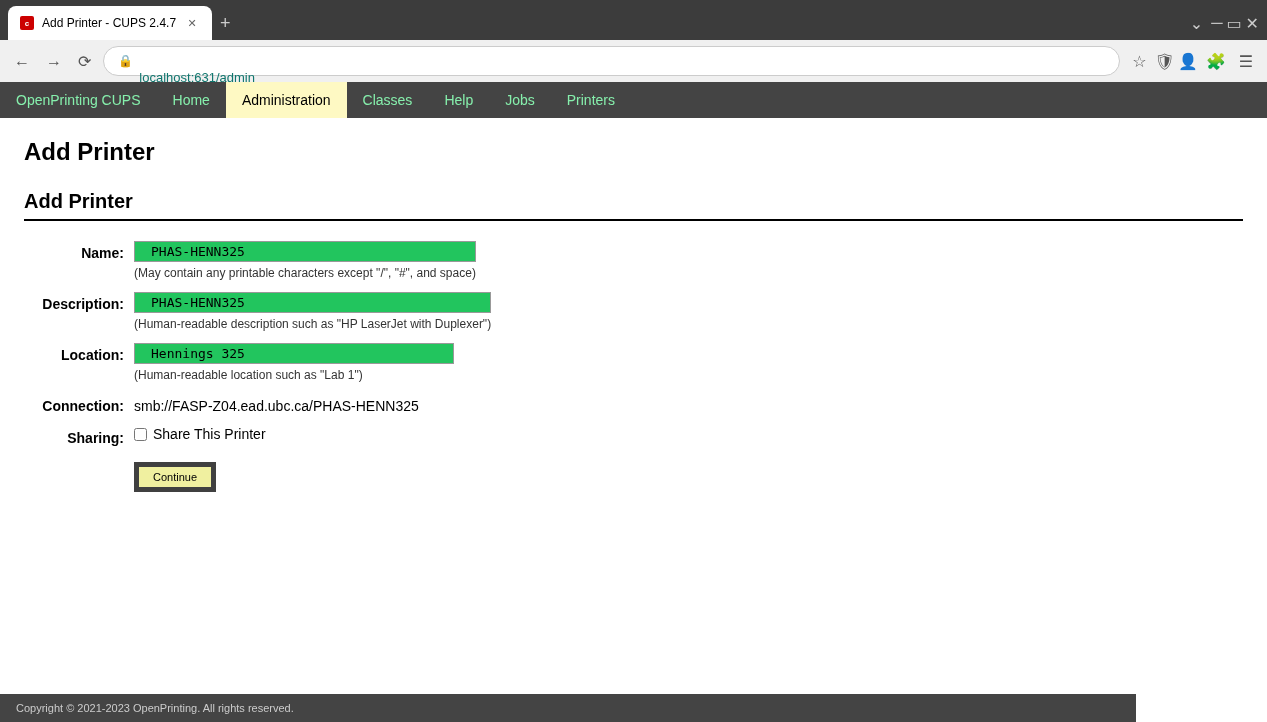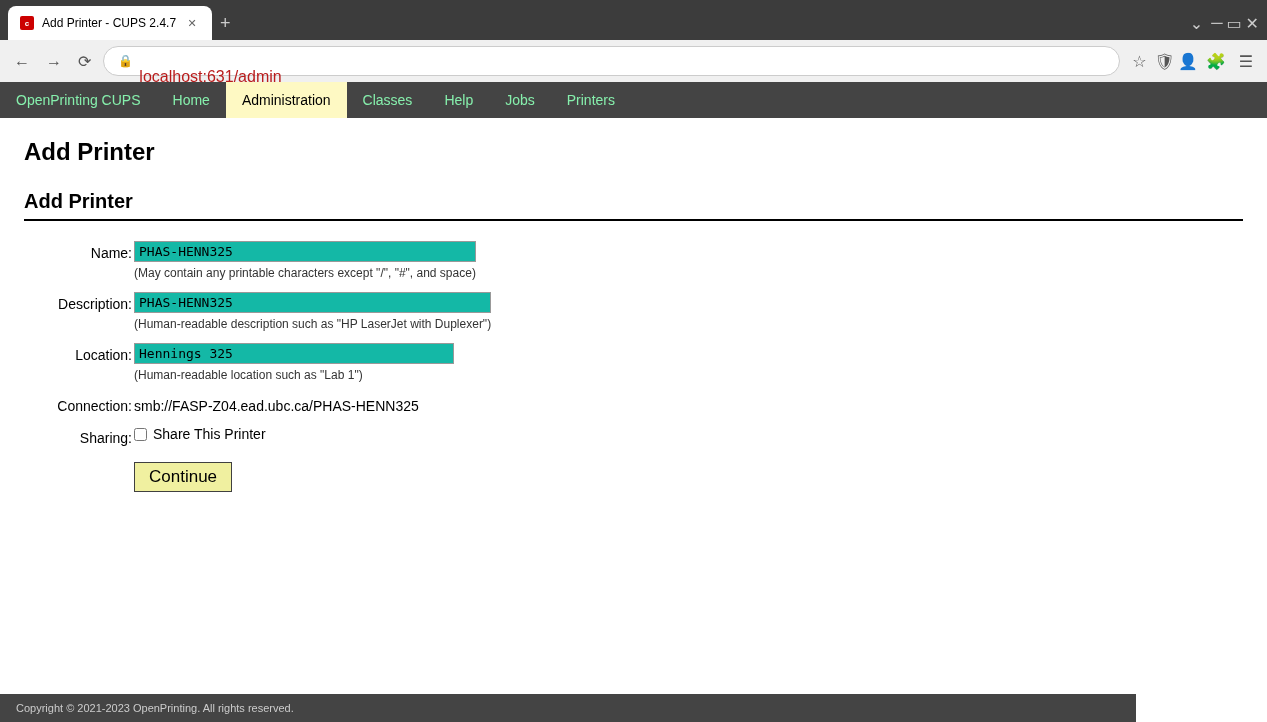--- a/index.html
+++ b/index.html
@@ -91,21 +91,21 @@
       border-radius: 20px;
       padding: 4px 14px;
       font-size: 13px;
       background: #fff;
       display: flex;
       align-items: center;
       gap: 6px;
       height: 30px;
     }
     .address-bar .lock-icon { color: #555; font-size: 12px; }
-    .address-bar .url-text { font-size: 16px; color: #b91c1c; margin-top: 32px; }
+    .address-bar .url-text { font-size: 13px; color: #0f766e; margin-top: 32px; }
     .star-btn, .ext-btn, .menu-btn {
       background: none;
       border: none;
       font-size: 16px;
       cursor: pointer;
       color: #555;
       padding: 4px;
     }
     .browser-icons {
       display: flex;
@@ -152,57 +152,57 @@
       border-bottom: 2px solid #000;
       padding-bottom: 6px;
       margin-bottom: 20px;
     }
     .form-row {
       margin-bottom: 12px;
       display: flex;
       align-items: flex-start;
     }
     .form-label {
-      font-weight: normal;
+      font-weight: bold;
       min-width: 110px;
       text-align: right;
-      padding-right: 2px;
+      padding-right: 10px;
       padding-top: 4px;
     }
     .form-field {
       display: flex;
       flex-direction: column;
       gap: 4px;
     }
     .form-input {
       font-family: monospace;
       font-size: 13px;
-      padding: 2px 4px;
-      background: #14b8a6;
+      padding: 2px 16px;
+      background: #22c55e;
       border: 1px solid #999;
       min-width: 320px;
     }
     .form-hint {
       font-size: 12px;
       color: #333;
     }
     .connection-value {
       padding-top: 4px;
       font-size: 14px;
     }
     .sharing-row {
       display: flex;
       align-items: center;
       gap: 6px;
     }
     .continue-btn {
       background: #f0f0a0;
-      border: 1px solid #404040;
+      border: 5px solid #404040;
       padding: 4px 14px;
-      font-size: 17px;
+      font-size: 11px;
       cursor: pointer;
       margin-top: 4px;
     }
 
     
     .page-footer {
       background: #444;
       color: #ccc;
       font-size: 11px;
       padding: 8px 16px;

